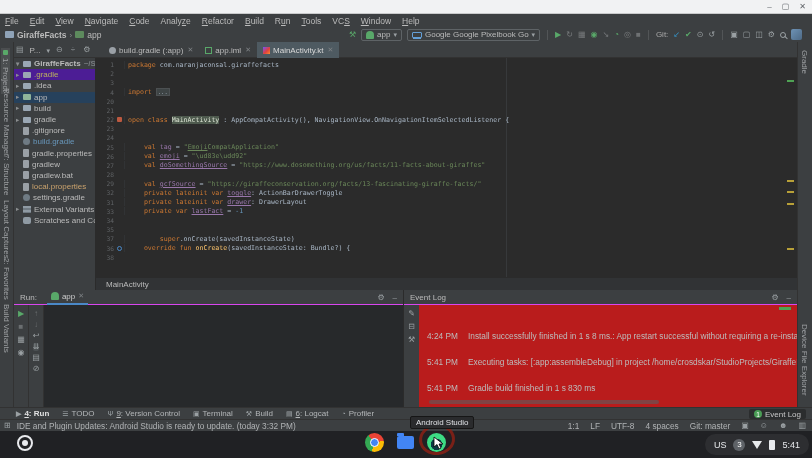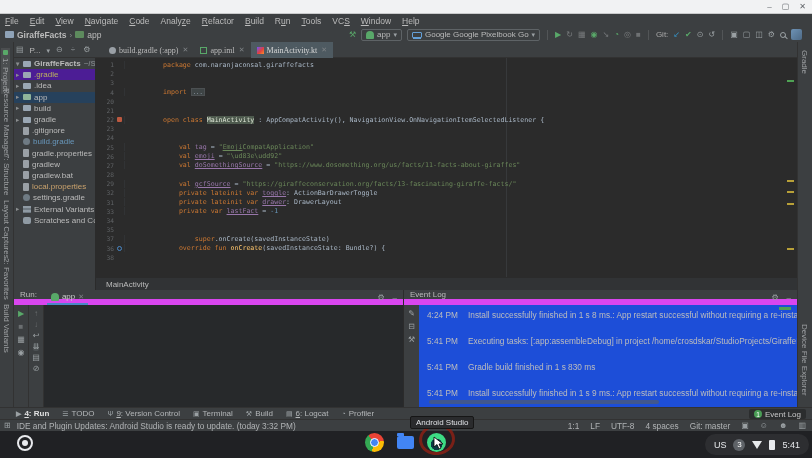--- a/index.html
+++ b/index.html
@@ -34,21 +34,21 @@
   .i-search::after { content:""; position:absolute; width:4px; height:1px; background:#9aa0a3; transform:rotate(45deg); right:-3px; bottom:-1px; }
   .i-avatar { width:11px; height:11px; border-radius:2px; background:linear-gradient(135deg,#6d92b5,#4e6a86); display:inline-block; }
   .i-android { width:8px; height:8px; background:#59A869; border-radius:4px 4px 1px 1px; display:inline-block; }
   .i-laptop { width:10px; height:6px; border:1px solid #64a0d8; border-radius:1px; box-shadow:0 2px 0 -1px #64a0d8; display:inline-block; }
   .i-project-folder { width:9px; height:7px; background:#8fa3b8; border-radius:1px; display:inline-block; }
   .i-module { width:9px; height:7px; background:#5d8a5d; border-radius:1px; display:inline-block; }
 
   
   .tabbar { position:absolute; left:0; top:42px; width:812px; height:16px; background:#3c3f41; border-bottom:1px solid #323232; }
   .proj-header { position:absolute; left:16px; top:0; height:16px; display:flex; align-items:center; gap:6px; font-size:8px; color:#bbb; }
-  .tabs { position:absolute; left:103px; top:0; height:16px; display:flex;font-family:Liberation Serif, serif; }
+  .tabs { position:absolute; left:103px; top:0; height:16px; display:flex; }
   .tab { display:flex; align-items:center; gap:3px; padding:0 6px; font-size:8px; color:#bbb; height:16px; }
   .tab.active { background:#4e5a61; color:#d8d8d8; }
   .tab .close { color:#7d8184; font-size:7px; margin-left:1px; }
   .ic-gradle { width:7px; height:7px; border-radius:50%; background:#9aa0a6; display:inline-block; }
   .ic-module-file { width:7px; height:7px; border:1px solid #59A869; background:#3c3f41; display:inline-block; }
   .ic-kotlin { width:7px; height:7px; background:linear-gradient(135deg,#6f52ff 0%,#e0413d 55%,#f88c2e 100%); display:inline-block; }
 
   
   .left-stripe { position:absolute; left:0; top:42px; width:14px; height:365px; background:#3c3f41; border-right:1px solid #323232; }
   .right-stripe { position:absolute; left:797px; top:42px; width:15px; height:365px; background:#3c3f41; border-left:1px solid #323232; }
@@ -85,53 +85,53 @@
   
   .editor { position:absolute; left:96px; top:58px; width:701px; height:219px; background:#2b2b2b; overflow:hidden; }
   .rmargin { position:absolute; left:410px; top:0; width:1px; height:219px; background:#37393b; }
   #code { position:absolute; left:0; top:2px; right:14px; }
   .crow { display:flex; height:9.18px; align-items:center; font-family:"DejaVu Sans Mono",monospace; font-size:6.6px; }
   .lnum { width:18px; text-align:right; color:#606366; flex:none; font-size:6.2px; }
   .gslot { width:10px; flex:none; display:flex; justify-content:center; align-items:center; }
   .g-class { width:5px; height:5px; background:#bc5940; border-radius:1px; }
   .g-override { width:5px; height:5px; border:1px solid #4a88c7; border-radius:50%; }
   .codeln { flex:1; white-space:pre; overflow:hidden; border-left:1px solid #313335; padding-left:3px; }
-  .k { color:#cc7832;margin-left:35px; } .p { color:#a9b7c6; } .s { color:#6a8759; }
+  .k { color:#cc7832; } .p { color:#a9b7c6; } .s { color:#6a8759; }
   .su { color:#6a8759; text-decoration:underline; }
   .u { color:#9876aa; text-decoration:underline; } .v { color:#9876aa; }
   .num { color:#6897bb; } .fn { color:#ffc66d; }
   .hl { background:#4e5a4e; color:#dde6d5; }
   .fold { background:#3e4445; border:1px solid #4c5052; color:#a9b7c6; font-size:5.5px; padding:0 1px; }
   .mark { position:absolute; right:3px; width:7px; height:2px; }
   .mark.green { background:#4fa254; top:22px; }
   .mark.y1 { background:#b8a038; top:122px; } .mark.y2 { background:#b8a038; top:133px; }
   .mark.y3 { background:#b8a038; top:145px; } .mark.y4 { background:#b8a038; top:190px; }
 
   .ebreadcrumb { position:absolute; left:96px; top:277px; width:701px; height:13px; background:#313335;
                  border-top:1px solid #2b2b2b; font-size:8px; color:#bbb; display:flex; align-items:center; padding-left:10px; }
 
   
   .run-panel { position:absolute; left:14px; top:290px; width:389px; height:117px; background:#3c3f41; }
   .panel-header { position:absolute; left:0; top:0; right:0; height:15px; background:#3c3f41;
-                  border-bottom:6px solid #d946ef; display:flex; font-size:8px; color:#bbb; }
+                  border-bottom:1px solid #d946ef; display:flex; align-items:center; font-size:8px; color:#bbb; }
   .panel-title { margin-left:6px; }
   .rp-tab { display:flex; align-items:center; gap:3px; margin-left:10px; height:15px; padding:0 4px;
             border-bottom:2px solid #4a88c7; color:#ccc; }
   .rp-tab .close { color:#7d8184; font-size:7px; }
   .hdr-actions { position:absolute; right:6px; top:0; height:15px; display:flex; align-items:center; gap:8px; }
   .vtoolbar { position:absolute; top:15px; bottom:0; width:15px; background:#3c3f41; border-right:1px solid #323232;
               display:flex; flex-direction:column; align-items:center; padding-top:5px; gap:5px; }
   #run-tb1 { left:0; } #run-tb2 { left:15px; gap:3px; }
   .tb-active { background:#4b5052; border-radius:2px; }
   .console { position:absolute; left:30px; top:15px; right:0; bottom:0; background:#27292b; }
 
   
   .event-panel { position:absolute; left:403px; top:290px; width:394px; height:117px; background:#3c3f41; border-left:1px solid #2b2b2b; }
   #ev-side { left:0; border-right:none; }
-  .ev-body { position:absolute; left:15px; top:15px; right:0; bottom:0; background:#1d4ed8; overflow:hidden; padding-top:5px; }
+  .ev-body { position:absolute; left:15px; top:15px; right:0; bottom:0; background:#b91c1c; overflow:hidden; padding-top:26px; }
   .ev-row { display:flex; gap:8px; font-size:8.3px; color:#bdbdbd; white-space:nowrap; margin:0 0 16px 8px; }
   .ev-time { flex:none; width:33px; }
   .ev-scroll { position:absolute; left:10px; bottom:3px; width:230px; height:4px; background:#5a5d5f; border-radius:2px; opacity:.6; }
   .ev-progress { position:absolute; right:6px; top:2px; width:12px; height:3px; background:#4fa254; }
 
   
   .bottom-bar { position:absolute; left:0; top:407px; width:812px; height:12px; background:#3c3f41; border-top:1px solid #323232;
                 display:flex; align-items:center; gap:13px; padding-left:16px; font-size:8px; color:#b4b7b9; }
   .bb-item { display:flex; align-items:center; gap:3px; }
   .bb-item .ico { font-size:7px; }

